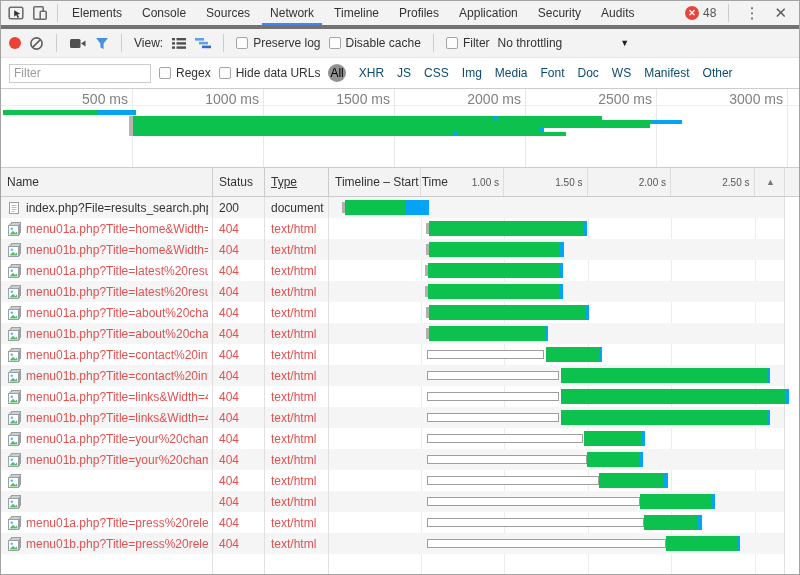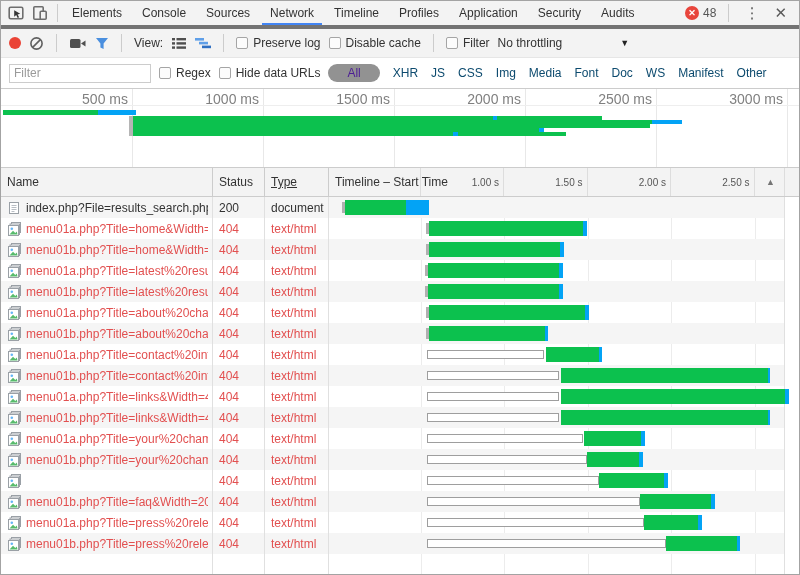--- a/index.html
+++ b/index.html
@@ -29,21 +29,21 @@
   .cb-item { display:flex; align-items:center; gap:5px; }
   .throttle { display:flex; align-items:center; }
   .throttle .arrow { margin-left:58px; font-size:9px; color:#222; }
 
   
   .filterbar { height:31px; background:#fff; display:flex; align-items:center; gap:8px; padding:0 8px; border-bottom:1px solid #ccc; }
   .filter-input { width:142px; height:19px; border:1px solid #ccc; font:inherit; padding:0 4px; color:#333; background:#fff; }
   .filter-input::placeholder { color:#9a9a9a; }
   .pills { display:flex; align-items:center; gap:13px; }
   .pill { color:#0c4a6e; cursor:default; }
-  .pill-all { background:#929292; color:#4c1d95; border-radius:9px; padding:2px 19px; }
+  .pill-all { background:#929292; color:#000000; border-radius:9px; padding:2px 2px; }
 
   
   .overview { position:relative; height:79px; background:#fff; border-bottom:1px solid #ccc; }
   .ov-grid { position:absolute; top:0; bottom:0; width:1px; background:#e8e8e8; }
   .ov-ruleline { position:absolute; left:0; right:0; top:16px; height:1px; background:#eee; }
   .ov-tick { position:absolute; top:2px; width:56px; text-align:right; font-size:14px; color:#808080; }
   .ov-bar { position:absolute; }
   .ov-green { background:#0cc14e; }
   .ov-blue  { background:#03a3f5; }
   .ov-tickbar { background:#b5b5b5; }
@@ -587,21 +587,20 @@
         <div class="cell c-name">
           <span class="row-icon">
             <svg width="14" height="14" viewBox="0 0 14 14">
               <rect x="4.5" y="0.5" width="9" height="10" fill="#fff" stroke="#9aa0a6"></rect>
               <rect x="3" y="2" width="9.5" height="10.5" fill="#fff" stroke="#9aa0a6"></rect>
               <rect x="1.5" y="3.5" width="10" height="10" fill="#fff" stroke="#9aa0a6"></rect>
               <circle cx="4.8" cy="6.8" r="1.3" fill="#64b5f6"></circle>
               <path d="M2.5 12.5 L6 8.8 L8.3 11 L9.8 9.6 L10.5 12.5 Z" fill="#57bb6c"></path>
             </svg>
           </span>
-          <span class="name-text red">menu01b.php?Title=faq&amp;Width=20</span>
         </div>
         <div class="cell c-status red">404</div>
         <div class="cell c-type red">text/html</div>
         <div class="wf">
           <div class="bar bar-wait" style="left: 98px; width: 213px;"></div>
           <div class="bar bar-recv" style="left: 311px; width: 71px;"></div>
           <div class="bar bar-blue" style="left: 382px; width: 4px;"></div>
         </div>
         <div class="gutter"></div>
       </div>

